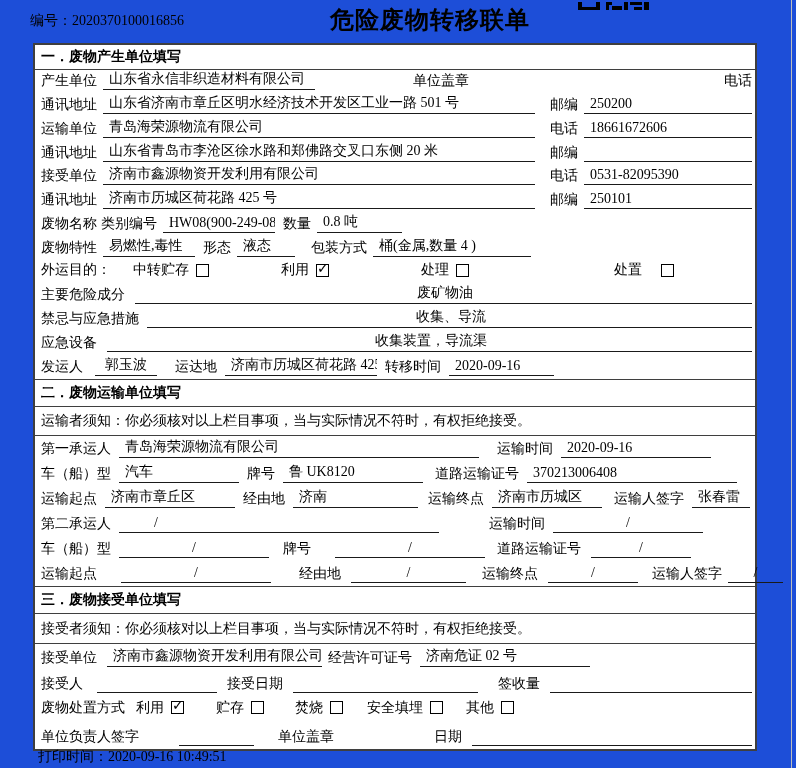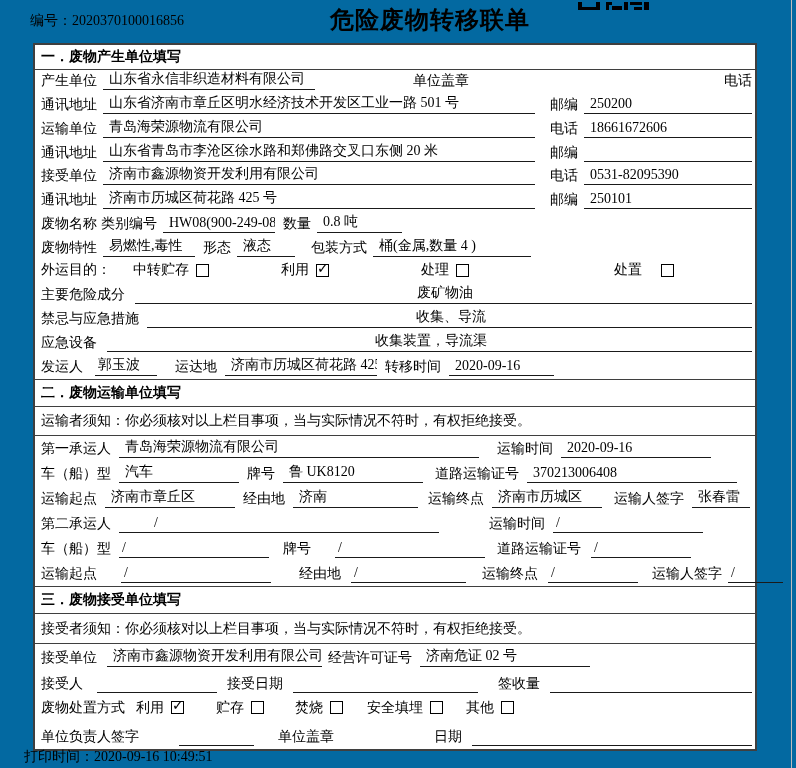--- a/index.html
+++ b/index.html
@@ -1,51 +1,51 @@
 <!DOCTYPE html>
 <html><head>
 <meta charset="utf-8">
 <style>
   html,body { margin:0; padding:0; }
   body {
     width:796px; height:768px; background:#ffffff; overflow:hidden;
     font-family:"Liberation Serif","DejaVu Serif",serif;
     color:#000; position:relative; font-size:14px;
   }
-  .page { position:absolute; left:0; top:0; width:796px; height:768px; background:#0369a1; }
+  .page { position:absolute; left:0; top:0; width:796px; height:768px; background:#1d4ed8; }
   .page-edge { position:absolute; top:0; right:4px; width:1px; height:768px; background:#bdbdbd; }
 
   .serial { position:absolute; left:30px; top:12px; font-size:14px; white-space:nowrap; }
   .doc-title { position:absolute; left:330px; top:4px; font-size:24px; font-weight:bold; letter-spacing:1px; white-space:nowrap; margin:0; }
   .qr-frag { position:absolute; left:578px; top:0; }
 
   .form { position:absolute; left:33px; top:43px; width:720px; border:2px solid #3f3f3f; background:#fff; box-sizing:content-box; }
   .sec-head { height:23.5px; line-height:23.5px; font-weight:bold; font-size:14px; padding-left:6px; border-bottom:1.5px solid #3f3f3f; }
   .sec-head.mid { border-top:1.5px solid #3f3f3f; height:26px; line-height:26px; }
   .notice { height:28.5px; border-bottom:1.5px solid #3f3f3f; display:flex; align-items:center; padding-left:6px; }
 
   .r { display:flex; align-items:flex-end; padding:0 3px 3px 6px; box-sizing:border-box; }
   .s1 .r { height:23.8px; }
   .s2 .r { height:25px; }
   .s3 .r { height:26.2px; }
 
   .lb { white-space:nowrap; flex:none; }
   .u  { border-bottom:1px solid #1a1a1a; white-space:nowrap; overflow:hidden;
         padding:0 3px 1px 6px; flex:none; min-height:15px; box-sizing:border-box; }
-  .u.c  { text-align:left; padding-left:3px; }
+  .u.c  { text-align:center; padding-left:3px; }
   .u.sl { padding-left:35px; }
   .u.fx { flex:1 1 auto;text-align:center; }
 
   .opt { display:flex; align-items:center; flex:none; }
   .cb { width:11px; height:11px; border:1.5px solid #000; display:inline-block; margin-left:7px;
         position:relative; flex:none; background:#fff; }
   .cb.checked::after { content:"\2713"; position:absolute; left:0px; top:-5px; font-size:14px;
         font-family:"DejaVu Sans",sans-serif; font-weight:bold; }
 
-  .print-time { position:absolute; left:24px; top:748px; font-size:14px; white-space:nowrap; }
+  .print-time { position:absolute; left:38px; top:748px; font-size:14px; white-space:nowrap; }
 </style>
 </head>
 <body>
 
 <div class="page">
 
   <div class="qr-frag">
     <svg width="72" height="10" viewBox="0 0 72 10" xmlns="http://www.w3.org/2000/svg">
       <g fill="#000">
         <rect x="0" y="0" width="4" height="8"></rect>

